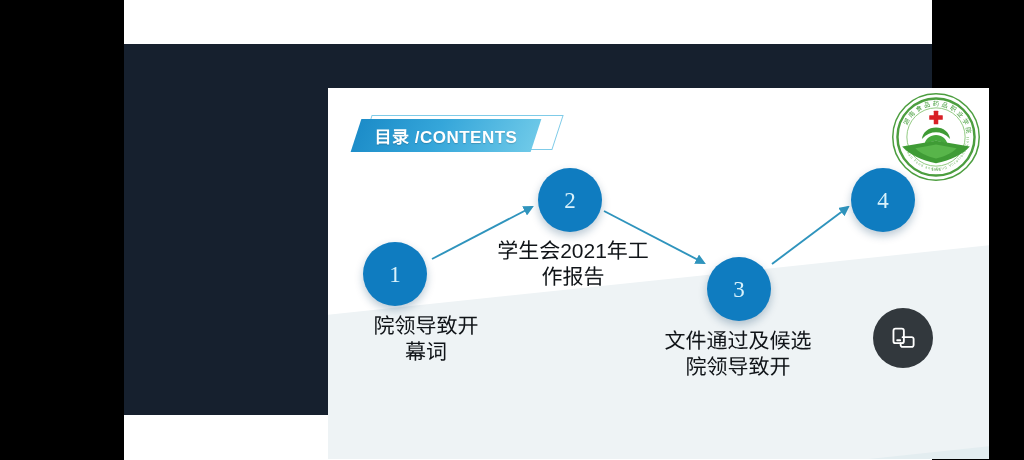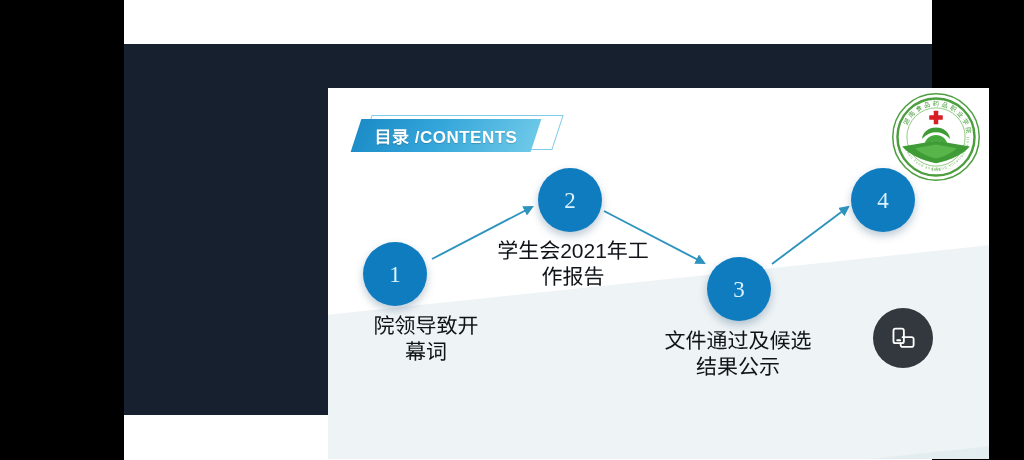--- a/index.html
+++ b/index.html
@@ -258,21 +258,21 @@
         </div>
         <div class="step-node" id="node-4">
           <span class="step-num">4</span>
         </div>
 
         <div class="step-caption" id="cap-1">院领导致开
 幕词</div>
         <div class="step-caption" id="cap-2">学生会2021年工
 作报告</div>
         <div class="step-caption" id="cap-3">文件通过及候选
-结果公示</div>
+院领导致开</div>
 
       </div>
     </div>
 
   </div>
 
   <div class="fab">
     <svg width="26" height="26" viewBox="0 0 24 24" fill="none" stroke="#ffffff" stroke-width="1.7" stroke-linecap="round" stroke-linejoin="round">
       <rect x="3.2" y="3.4" width="9.6" height="13.4" rx="1.9"></rect>
       <line x1="6.6" y1="14.1" x2="9.4" y2="14.1"></line>

